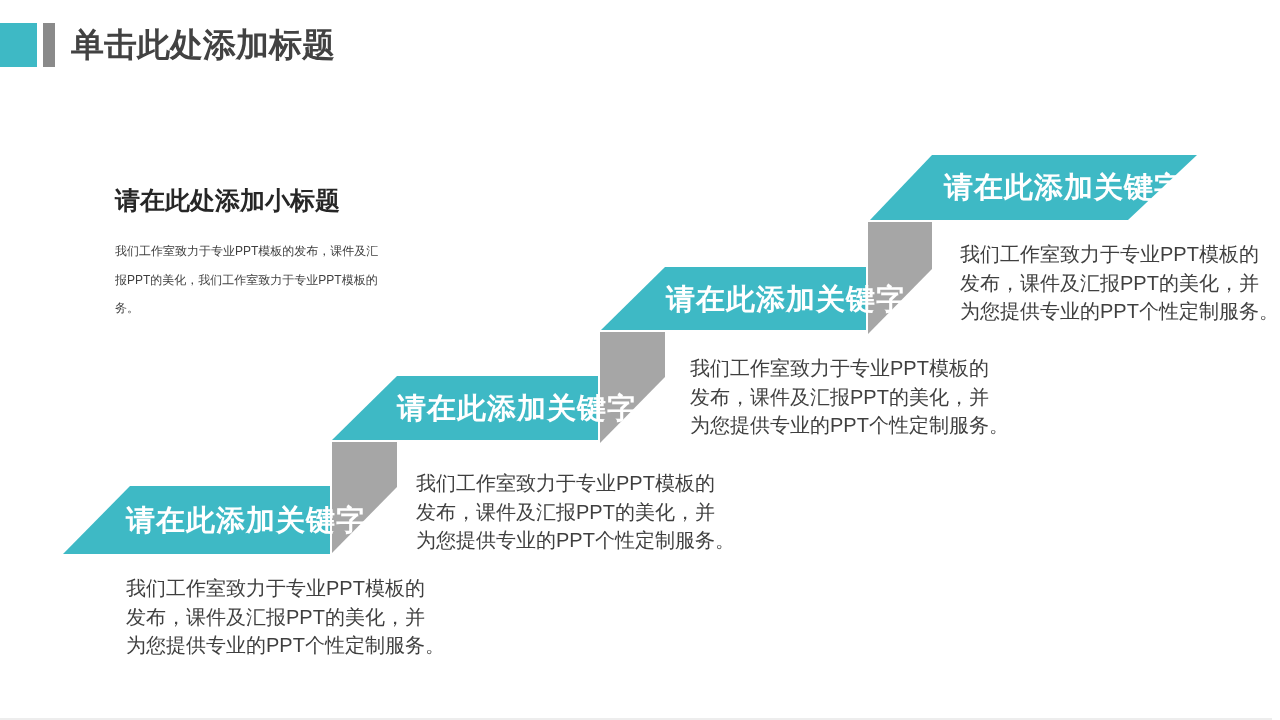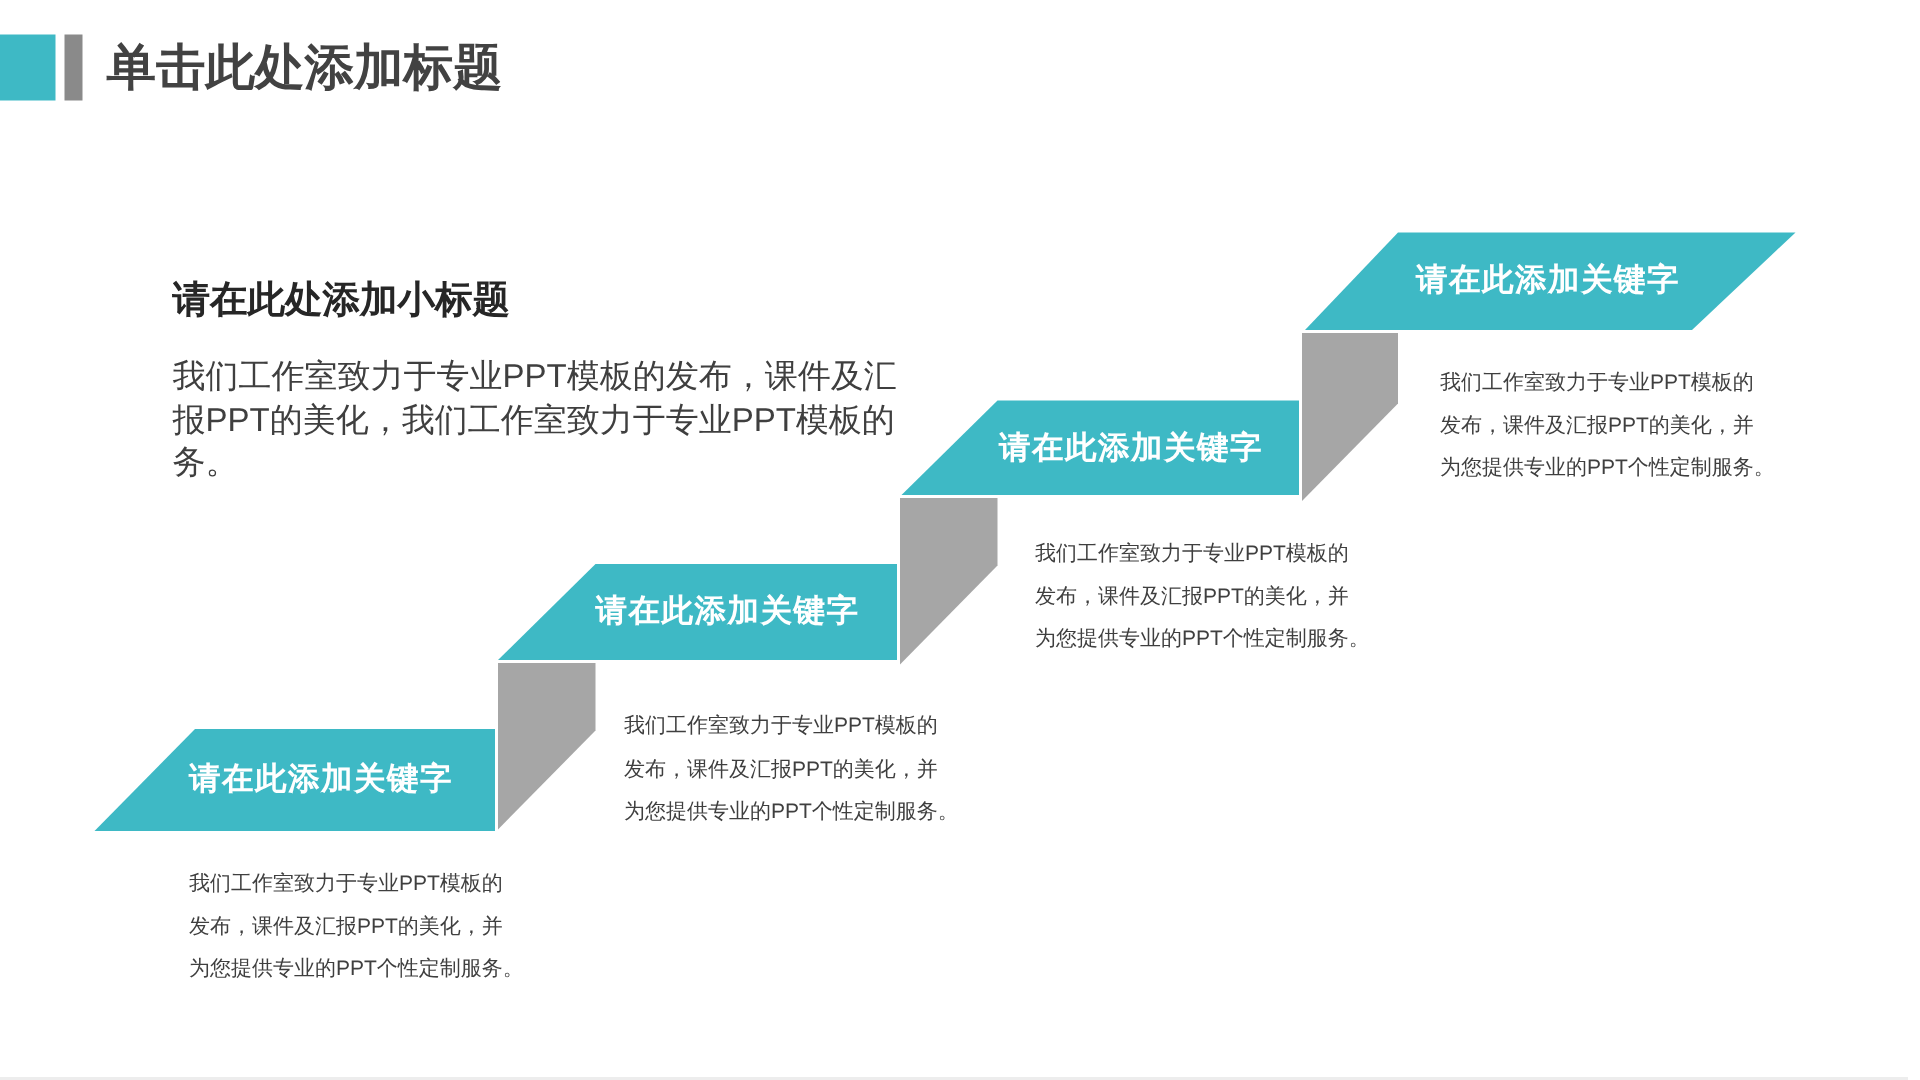--- a/index.html
+++ b/index.html
@@ -47,53 +47,53 @@
     margin: 0;
     font-size: 25px;
     line-height: 32px;
     font-weight: bold;
     color: var(--subtitle_text, #262626);
     white-space: nowrap;
   }
   .intro-text {
     position: absolute;
     left: 115px; top: 237px;
-    font-size: 22px;
+    font-size: 12px;
     line-height: 28.5px;
     color: var(--body_text, #3F3F3F);
   }
   .intro-text .line { white-space: nowrap; }
 
   
   .stairs-svg {
     position: absolute;
     left: 0; top: 0;
     width: 1280px; height: 720px;
   }
   .teal-shape { fill: var(--teal, #3EB9C5); }
   .gray-shape { fill: var(--gray, #A6A6A6); }
 
   .banner-label {
     position: absolute;
     margin: 0;
-    font-size: 21px;
+    font-size: 29px;
     line-height: 30px;
     font-weight: bold;
     letter-spacing: 1px;
     color: var(--banner_text, #FFFFFF);
     white-space: nowrap;
   }
   .lbl-1 { left: 126px; top: 505px; }
   .lbl-2 { left: 397px; top: 393px; }
   .lbl-3 { left: 666px; top: 284px; }
   .lbl-4 { left: 944px; top: 172px; }
 
   .step-desc {
     position: absolute;
-    font-size: 14px;
+    font-size: 20px;
     line-height: 28.5px;
     color: var(--body_text, #3F3F3F);
   }
   .step-desc .line { white-space: nowrap; }
   .desc-1 { left: 126px; top: 574px; }
   .desc-2 { left: 416px; top: 469px; }
   .desc-3 { left: 690px; top: 354px; }
   .desc-4 { left: 960px; top: 240px; }
 
   

